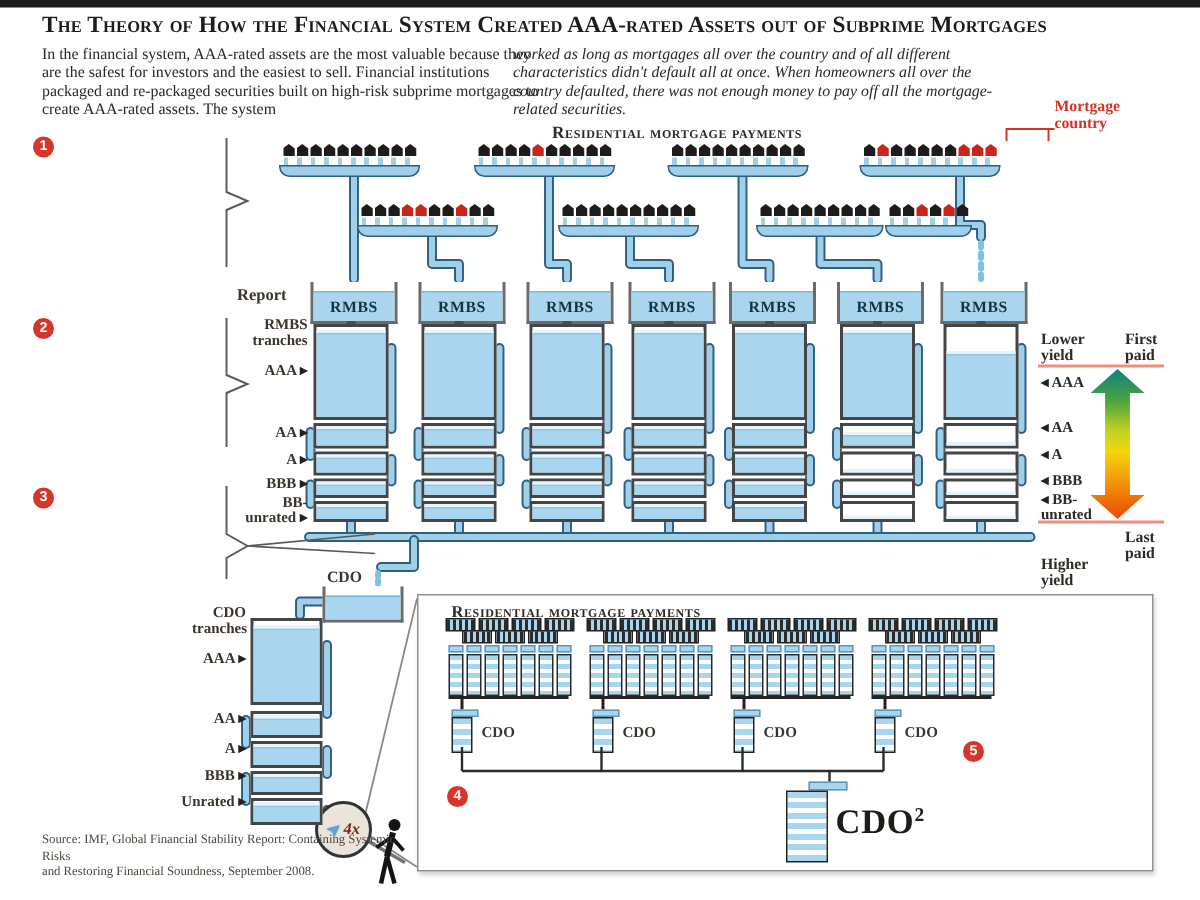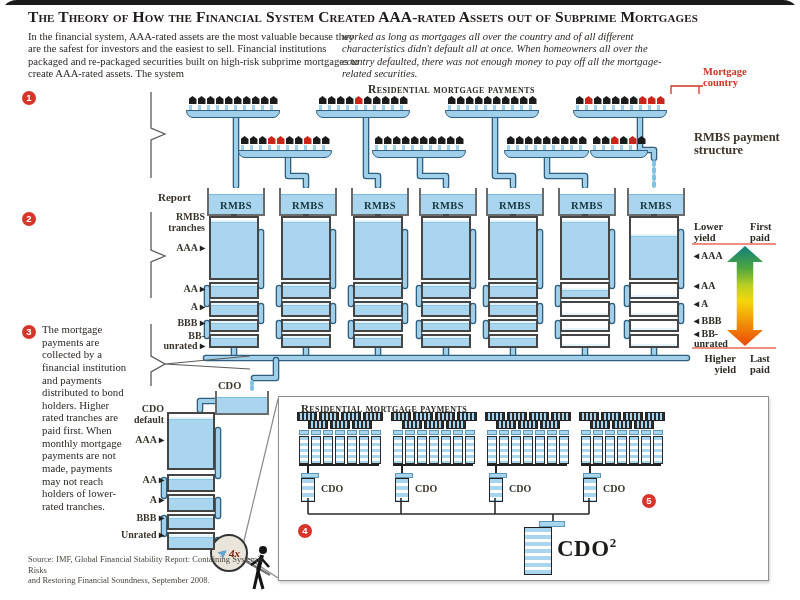--- a/index.html
+++ b/index.html
@@ -1,17 +1,17 @@
 <!DOCTYPE html>
 <html><head>
 <meta charset="utf-8">
 <style>
   html,body{margin:0;padding:0;background:#fff;}
   #canvas{position:relative;width:800px;height:600px;background:#fff;overflow:hidden;
-          font-family:"Liberation Serif", serif;color:#2b2823;border-radius:17px;}
+          font-family:"Liberation Serif", serif;color:#2b2823;}
   .abs{position:absolute;}
   .topbar{left:0;top:0;width:800px;height:5px;background:#1b1b1b;}
   .title{left:28px;top:8px;width:760px;font-size:15.5px;font-weight:bold;
          font-variant:small-caps;letter-spacing:.1px;color:#1e1c19;}
   .intro{top:31px;width:334px;font-size:10.6px;line-height:1.16;}
   .smallcaps-head{font-variant:small-caps;font-weight:bold;font-size:11.5px;letter-spacing:.4px;color:#2e2a24;}
   .stepnum{width:14px;height:14px;border-radius:50%;background:#d8352a;color:#fff;
            font-size:9.5px;font-weight:bold;text-align:center;line-height:14px;
            font-family:"Liberation Sans",sans-serif;}
   .steptext{font-size:10.8px;line-height:1.17;color:#2b2823;}
@@ -205,40 +205,38 @@
       <line x1="258" y1="571" x2="254" y2="589" stroke="#141414" stroke-width="3"></line>
       <line x1="258" y1="571" x2="263" y2="589" stroke="#141414" stroke-width="3"></line>
     </g>
   </svg>
 
   <div class="abs smallcaps-head" style="left:368px;top:83px;">Residential mortgage payments</div>
   <div class="abs corner red" style="left:703px;top:66px;width:62px;">Mortgage country</div>
 
   <div class="abs lab" style="left:158px;top:191px;font-size:11px;">Report</div>
   <div class="abs lab" style="left:148px;top:212px;width:57px;text-align:right;font-size:10px;line-height:1.05;">RMBS tranches</div>
-  <div class="abs lab" style="left:128px;top:404px;width:36px;text-align:right;font-size:10px;line-height:1.05;">CDO default</div>
+  <div class="abs lab" style="left:128px;top:404px;width:36px;text-align:right;font-size:10px;line-height:1.05;">CDO tranches</div>
 
   <div class="abs lab" style="left:218px;top:380px;font-size:10.5px;">CDO</div>
   <div class="abs pool" id="cdopool" style="left:215px;top:391px;width:50px;height:22px;">
       <div class="water" style="height: 15px;"></div>
     </div>
 
-  <div class="abs sidebar-head" style="left:694px;top:131px;width:95px;">RMBS payment structure</div>
   <div class="abs corner" style="left:694px;top:221px;width:40px;">Lower yield</div>
   <div class="abs corner" style="left:750px;top:221px;width:34px;">First paid</div>
   <div class="abs redline" style="left:692px;top:243px;width:84px;"></div>
   <div class="abs grad-arrow" style="left:727px;top:246px;"></div>
   <div class="abs redline" style="left:692px;top:347px;width:84px;"></div>
-  <div class="abs corner" style="left:694px;top:353px;width:42px;text-align:right;">Higher yield</div>
+  <div class="abs corner" style="left:694px;top:371px;width:42px;">Higher yield</div>
   <div class="abs corner" style="left:750px;top:353px;width:34px;">Last paid</div>
 
   <div class="abs stepnum" style="left:22px;top:91px;">1</div>
   <div class="abs stepnum" style="left:22px;top:212px;">2</div>
   <div class="abs stepnum" style="left:22px;top:325px;">3</div>
-  <div class="abs steptext" style="left:42px;top:323px;width:88px;">The mortgage payments are collected by a financial institution and payments distributed to bond holders. Higher rated tranches are paid first. When monthly mortgage payments are not made, payments may not reach holders of lower-rated tranches.</div>
 
   <div class="abs panel" style="left:278px;top:396px;width:489px;height:183px;">
     <div class="abs smallcaps-head" style="left:22px;top:5px;font-size:11px;">Residential mortgage payments</div>
     <div id="insetgroups">
         <div class="abs" style="left: 18px; top: 15px; width: 86px; height: 90px;">
           <div class="ministrip" style="left:0px;top:0;"></div>
           <div class="ministrip" style="left:22px;top:0;"></div>
           <div class="ministrip" style="left:44px;top:0;"></div>
           <div class="ministrip" style="left:66px;top:0;"></div>
           <div class="ministrip" style="left:11px;top:8px;"></div>

